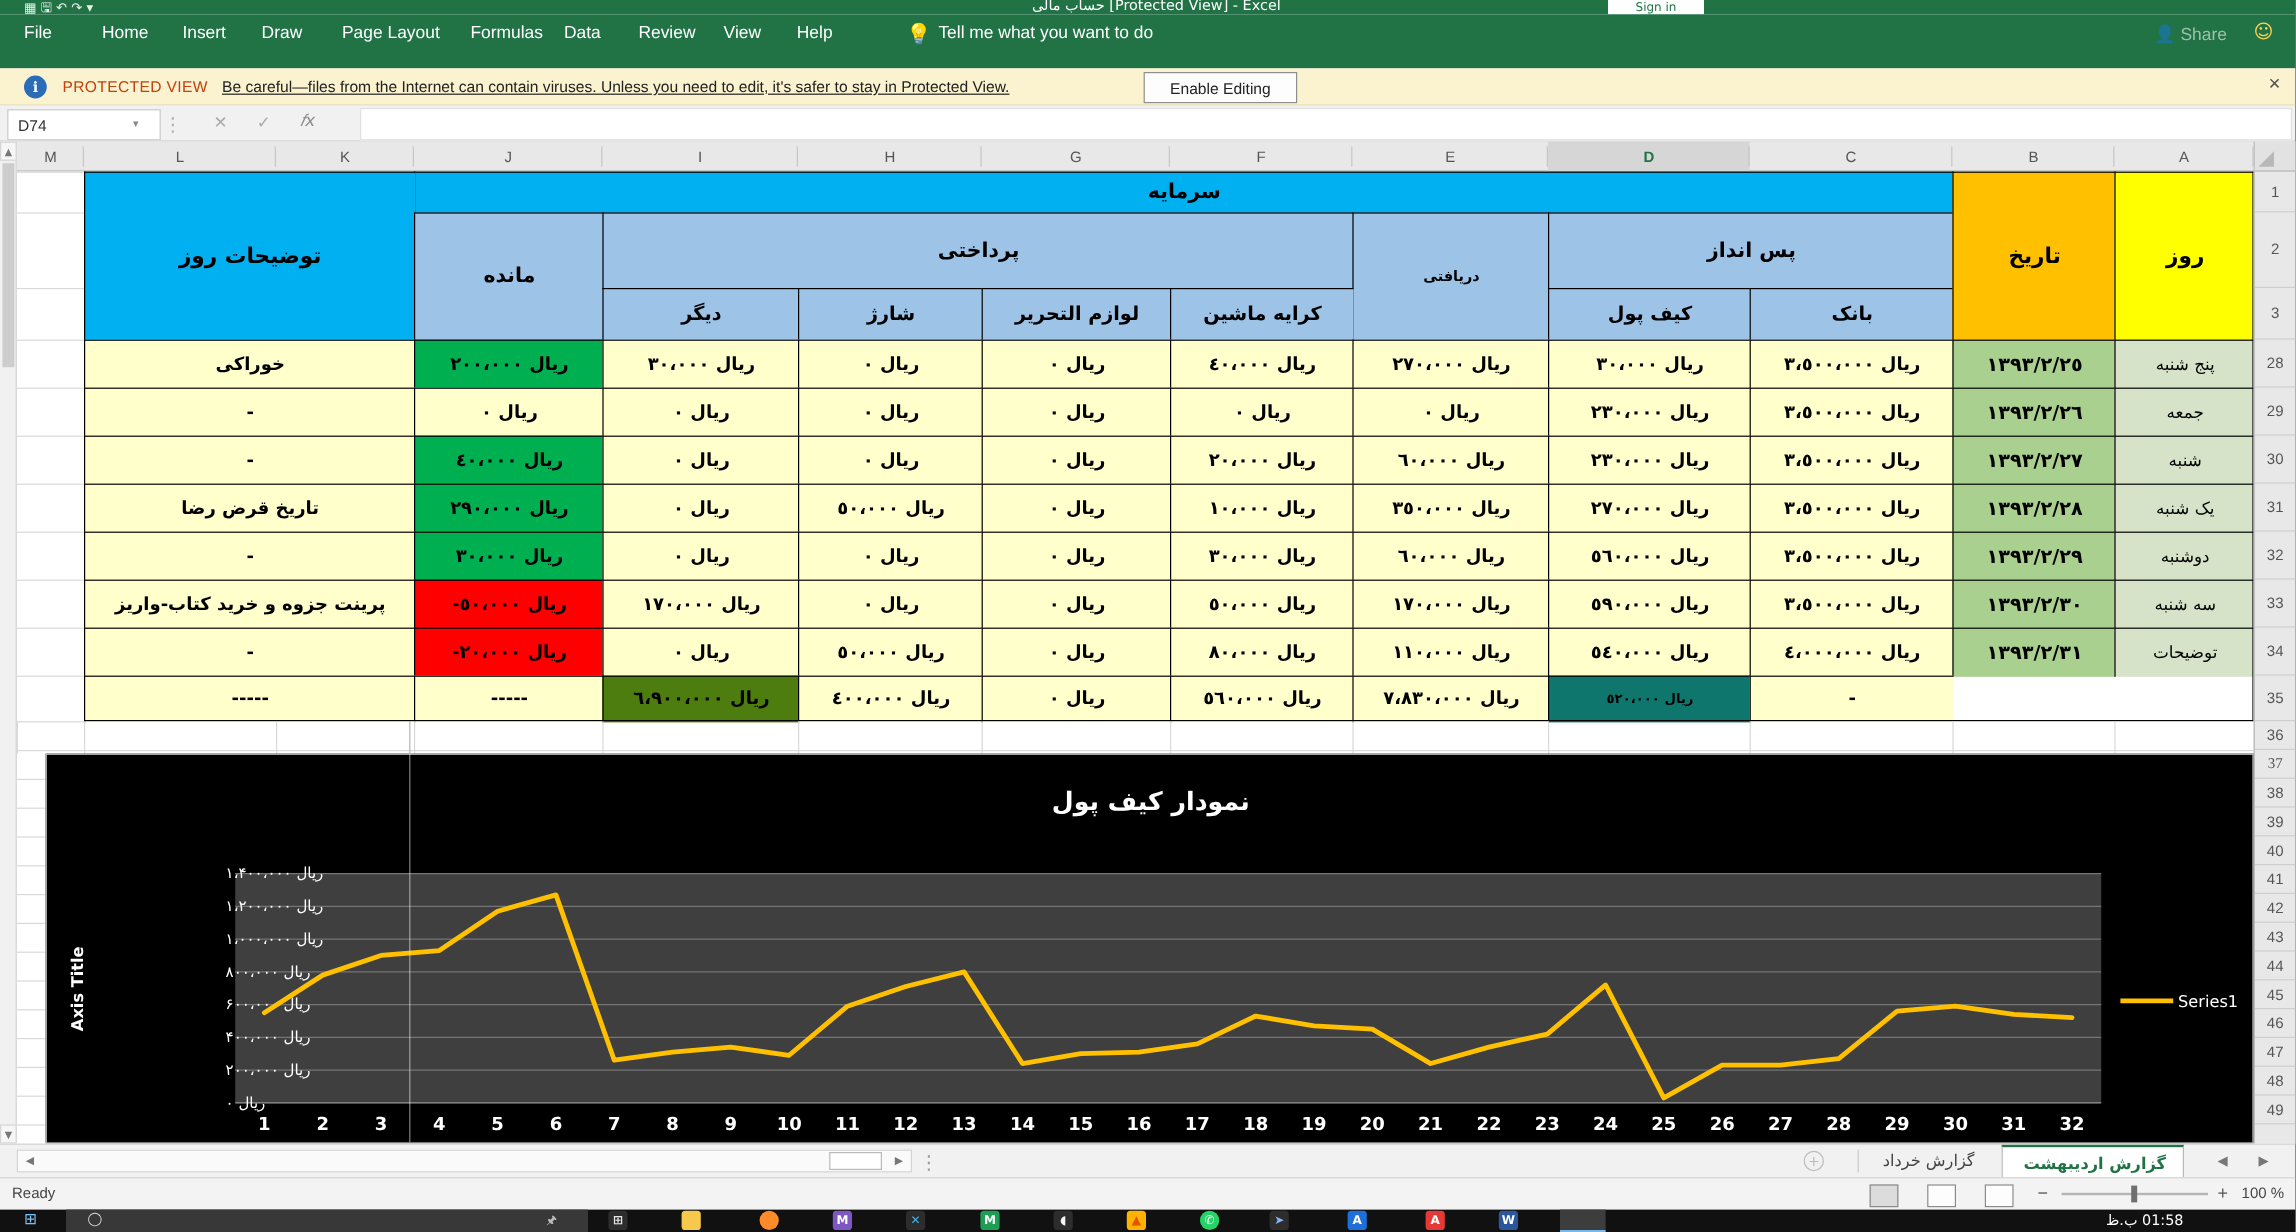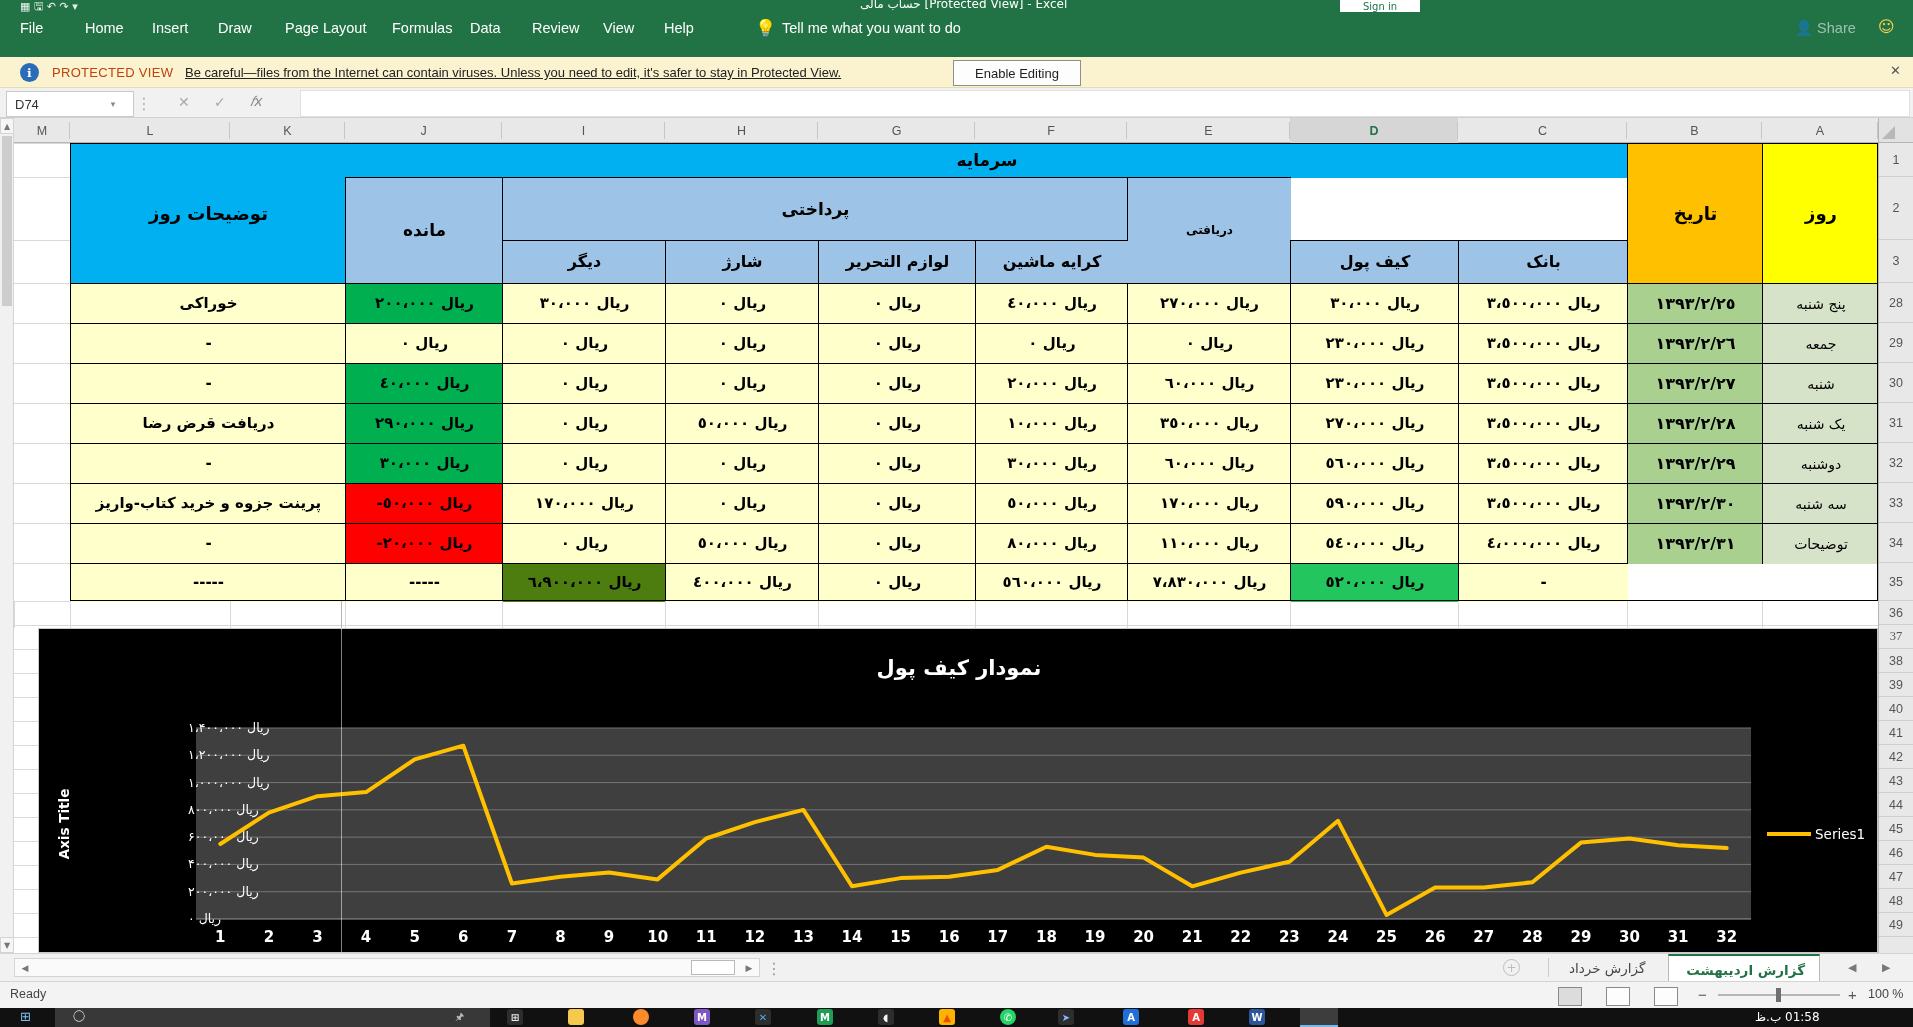--- a/index.html
+++ b/index.html
@@ -125,20 +125,21 @@
       <div class="collabel latin" style="left: 1762px; width: 116px;">A</div>
       <div style="position: absolute; left: 1877px; top: 4px; width: 1px; height: 17px; background: rgb(198, 198, 198);"></div>
     </div>
 
   <div id="sheet" class="abs">
       <div class="cell rtl" style="left: 345px; top: 0px; width: 1282px; height: 34px; background: rgb(0, 176, 240); font-size: 17px; font-weight: bold;">سرمایه</div>
       <div class="cell rtl" style="left: 70px; top: 0px; width: 275px; height: 140px; background: rgb(0, 176, 240); font-size: 18px; font-weight: bold;">توضیحات روز</div>
       <div class="cell rtl" style="left: 345px; top: 34px; width: 157px; height: 106px; background: rgb(157, 195, 230); font-size: 17px; font-weight: bold;">مانده</div>
       <div class="cell rtl" style="left: 502px; top: 34px; width: 625px; height: 63px; background: rgb(157, 195, 230); font-size: 17px; font-weight: bold;">پرداختی</div>
       <div class="cell rtl" style="left: 1127px; top: 34px; width: 163px; height: 106px; background: rgb(157, 195, 230); font-size: 12px; font-weight: bold;">دریافتی</div>
+      <div class="cell rtl" style="left: 1290px; top: 34px; width: 337px; height: 63px; background: rgb(157, 195, 230); font-size: 17px; font-weight: bold;">پس انداز</div>
       <div class="cell rtl" style="left: 502px; top: 97px; width: 163px; height: 43px; background: rgb(157, 195, 230); font-size: 16px; font-weight: bold;">دیگر</div>
       <div class="cell rtl" style="left: 665px; top: 97px; width: 153px; height: 43px; background: rgb(157, 195, 230); font-size: 16px; font-weight: bold;">شارژ</div>
       <div class="cell rtl" style="left: 818px; top: 97px; width: 157px; height: 43px; background: rgb(157, 195, 230); font-size: 16px; font-weight: bold;">لوازم التحریر</div>
       <div class="cell rtl" style="left: 975px; top: 97px; width: 152px; height: 43px; background: rgb(157, 195, 230); font-size: 16px; font-weight: bold;">کرایه ماشین</div>
       <div class="cell rtl" style="left: 1290px; top: 97px; width: 168px; height: 43px; background: rgb(157, 195, 230); font-size: 16px; font-weight: bold;">کیف پول</div>
       <div class="cell rtl" style="left: 1458px; top: 97px; width: 169px; height: 43px; background: rgb(157, 195, 230); font-size: 16px; font-weight: bold;">بانک</div>
       <div class="cell rtl" style="left: 1627px; top: 0px; width: 135px; height: 140px; background: rgb(255, 192, 0); font-size: 18px; font-weight: bold;">تاریخ</div>
       <div class="cell rtl" style="left: 1762px; top: 0px; width: 116px; height: 140px; background: rgb(255, 255, 0); font-size: 18px; font-weight: bold;">روز</div>
       <div class="cell rtl" style="left: 70px; top: 140px; width: 275px; height: 40px; background: rgb(255, 255, 204); font-size: 15px; font-weight: bold;">خوراکی</div>
       <div class="cell rtl" style="left: 345px; top: 140px; width: 157px; height: 40px; background: rgb(0, 176, 80); font-size: 15px; font-weight: bold;">ریال ٢٠٠،٠٠٠</div>
@@ -166,21 +167,21 @@
       <div class="cell rtl" style="left: 345px; top: 220px; width: 157px; height: 40px; background: rgb(0, 176, 80); font-size: 15px; font-weight: bold;">ریال ٤٠،٠٠٠</div>
       <div class="cell rtl" style="left: 502px; top: 220px; width: 163px; height: 40px; background: rgb(255, 255, 204); font-size: 15px; font-weight: bold;">ریال ٠</div>
       <div class="cell rtl" style="left: 665px; top: 220px; width: 153px; height: 40px; background: rgb(255, 255, 204); font-size: 15px; font-weight: bold;">ریال ٠</div>
       <div class="cell rtl" style="left: 818px; top: 220px; width: 157px; height: 40px; background: rgb(255, 255, 204); font-size: 15px; font-weight: bold;">ریال ٠</div>
       <div class="cell rtl" style="left: 975px; top: 220px; width: 152px; height: 40px; background: rgb(255, 255, 204); font-size: 15px; font-weight: bold;">ریال ٢٠،٠٠٠</div>
       <div class="cell rtl" style="left: 1127px; top: 220px; width: 163px; height: 40px; background: rgb(255, 255, 204); font-size: 15px; font-weight: bold;">ریال ٦٠،٠٠٠</div>
       <div class="cell rtl" style="left: 1290px; top: 220px; width: 168px; height: 40px; background: rgb(255, 255, 204); font-size: 15px; font-weight: bold;">ریال ٢٣٠،٠٠٠</div>
       <div class="cell rtl" style="left: 1458px; top: 220px; width: 169px; height: 40px; background: rgb(255, 255, 204); font-size: 15px; font-weight: bold;">ریال ٣،٥٠٠،٠٠٠</div>
       <div class="cell rtl" style="left: 1627px; top: 220px; width: 135px; height: 40px; background: rgb(169, 208, 142); font-size: 16px; font-weight: bold;">١٣٩٣/٢/٢٧</div>
       <div class="cell rtl" style="left: 1762px; top: 220px; width: 116px; height: 40px; background: rgb(214, 227, 201); font-size: 14px; font-weight: normal;">شنبه</div>
-      <div class="cell rtl" style="left: 70px; top: 260px; width: 275px; height: 40px; background: rgb(255, 255, 204); font-size: 15px; font-weight: bold;">دریافت قرض رضا</div>
+      <div class="cell rtl" style="left: 70px; top: 260px; width: 275px; height: 40px; background: rgb(255, 255, 204); font-size: 15px; font-weight: bold;">تاریخ قرض رضا</div>
       <div class="cell rtl" style="left: 345px; top: 260px; width: 157px; height: 40px; background: rgb(0, 176, 80); font-size: 15px; font-weight: bold;">ریال ٢٩٠،٠٠٠</div>
       <div class="cell rtl" style="left: 502px; top: 260px; width: 163px; height: 40px; background: rgb(255, 255, 204); font-size: 15px; font-weight: bold;">ریال ٠</div>
       <div class="cell rtl" style="left: 665px; top: 260px; width: 153px; height: 40px; background: rgb(255, 255, 204); font-size: 15px; font-weight: bold;">ریال ٥٠،٠٠٠</div>
       <div class="cell rtl" style="left: 818px; top: 260px; width: 157px; height: 40px; background: rgb(255, 255, 204); font-size: 15px; font-weight: bold;">ریال ٠</div>
       <div class="cell rtl" style="left: 975px; top: 260px; width: 152px; height: 40px; background: rgb(255, 255, 204); font-size: 15px; font-weight: bold;">ریال ١٠،٠٠٠</div>
       <div class="cell rtl" style="left: 1127px; top: 260px; width: 163px; height: 40px; background: rgb(255, 255, 204); font-size: 15px; font-weight: bold;">ریال ٣٥٠،٠٠٠</div>
       <div class="cell rtl" style="left: 1290px; top: 260px; width: 168px; height: 40px; background: rgb(255, 255, 204); font-size: 15px; font-weight: bold;">ریال ٢٧٠،٠٠٠</div>
       <div class="cell rtl" style="left: 1458px; top: 260px; width: 169px; height: 40px; background: rgb(255, 255, 204); font-size: 15px; font-weight: bold;">ریال ٣،٥٠٠،٠٠٠</div>
       <div class="cell rtl" style="left: 1627px; top: 260px; width: 135px; height: 40px; background: rgb(169, 208, 142); font-size: 16px; font-weight: bold;">١٣٩٣/٢/٢٨</div>
       <div class="cell rtl" style="left: 1762px; top: 260px; width: 116px; height: 40px; background: rgb(214, 227, 201); font-size: 14px; font-weight: normal;">یک شنبه</div>
@@ -217,21 +218,21 @@
       <div class="cell rtl" style="left: 1458px; top: 380px; width: 169px; height: 40px; background: rgb(255, 255, 204); font-size: 15px; font-weight: bold;">ریال ٤،٠٠٠،٠٠٠</div>
       <div class="cell rtl" style="left: 1627px; top: 380px; width: 135px; height: 40px; background: rgb(169, 208, 142); font-size: 16px; font-weight: bold;">١٣٩٣/٢/٣١</div>
       <div class="cell rtl" style="left: 1762px; top: 380px; width: 116px; height: 40px; background: rgb(214, 227, 201); font-size: 14px; font-weight: normal;">توضیحات</div>
       <div class="cell rtl" style="left: 70px; top: 420px; width: 275px; height: 38px; background: rgb(255, 255, 204); font-size: 15px; font-weight: bold;">-----</div>
       <div class="cell rtl" style="left: 345px; top: 420px; width: 157px; height: 38px; background: rgb(255, 255, 204); font-size: 15px; font-weight: bold;">-----</div>
       <div class="cell rtl" style="left: 502px; top: 420px; width: 163px; height: 38px; background: #4d7c0f; font-size: 15px; font-weight: bold;">ریال ٦،٩٠٠،٠٠٠</div>
       <div class="cell rtl" style="left: 665px; top: 420px; width: 153px; height: 38px; background: rgb(255, 255, 204); font-size: 15px; font-weight: bold;">ریال ٤٠٠،٠٠٠</div>
       <div class="cell rtl" style="left: 818px; top: 420px; width: 157px; height: 38px; background: rgb(255, 255, 204); font-size: 15px; font-weight: bold;">ریال ٠</div>
       <div class="cell rtl" style="left: 975px; top: 420px; width: 152px; height: 38px; background: rgb(255, 255, 204); font-size: 15px; font-weight: bold;">ریال ٥٦٠،٠٠٠</div>
       <div class="cell rtl" style="left: 1127px; top: 420px; width: 163px; height: 38px; background: rgb(255, 255, 204); font-size: 15px; font-weight: bold;">ریال ٧،٨٣٠،٠٠٠</div>
-      <div class="cell rtl" style="left: 1290px; top: 420px; width: 168px; height: 38px; background: #22c55e; font-size: 15px; font-weight: bold;">ریال ٥٢٠،٠٠٠</div>
+      <div class="cell rtl" style="left: 1290px; top: 420px; width: 168px; height: 38px; background: #0f766e; font-size: 11px; font-weight: bold;">ریال ٥٢٠،٠٠٠</div>
       <div class="cell rtl" style="left: 1458px; top: 420px; width: 169px; height: 38px; background: rgb(255, 255, 204); font-size: 15px; font-weight: bold;">-</div>
       <div style="position: absolute; left: 1877px; top: 0px; width: 1px; height: 458px; background: rgb(0, 0, 0);"></div>
       <div style="position: absolute; left: 70px; top: 457px; width: 1808px; height: 1px; background: rgb(0, 0, 0);"></div>
       <div class="hair" style="left: 14px; top: 140px; width: 56px; height: 1px;"></div>
       <div class="hair" style="left: 14px; top: 180px; width: 56px; height: 1px;"></div>
       <div class="hair" style="left: 14px; top: 220px; width: 56px; height: 1px;"></div>
       <div class="hair" style="left: 14px; top: 260px; width: 56px; height: 1px;"></div>
       <div class="hair" style="left: 14px; top: 300px; width: 56px; height: 1px;"></div>
       <div class="hair" style="left: 14px; top: 340px; width: 56px; height: 1px;"></div>
       <div class="hair" style="left: 14px; top: 380px; width: 56px; height: 1px;"></div>

